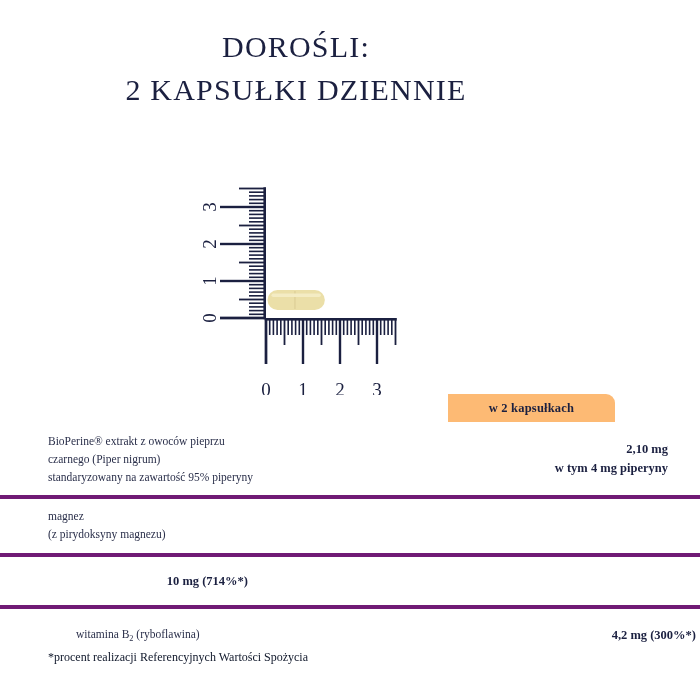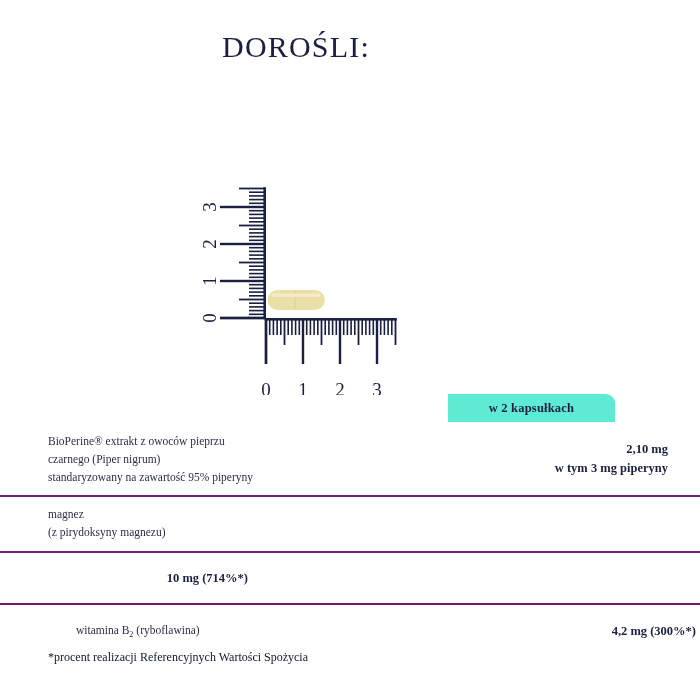--- a/index.html
+++ b/index.html
@@ -47,21 +47,21 @@
     left: 0;
     top: 394px;
     width: 700px;
   }
   .col-header {
     position: absolute;
     left: 448px;
     top: 0;
     width: 167px;
     height: 28px;
-    background: #5eead4;
+    background: #fdba74;
     border-top-right-radius: 9px;
     border-bottom-right-radius: 0;
     display: flex;
     align-items: center;
     justify-content: center;
   }
   .col-header span {
     font-size: 12.5px;
     font-weight: bold;
     color: #1b2040;
@@ -71,21 +71,21 @@
   .rows {
     position: absolute;
     top: 28px;
     left: 0;
     width: 700px;
   }
   .row {
     position: relative;
     display: flex;
     align-items: center;
-    border-bottom: 2px solid #701a75;
+    border-bottom: 4px solid #701a75;
     padding: 9px 0;
     min-height: 52px;
   }
   .row:last-of-type { border-bottom: none; margin-left: 28px; }
   .row .name {
     width: 420px;
     padding-left: 48px;
     font-size: 11.5px;
     line-height: 1.55;
     color: #2a2f4a;
@@ -112,20 +112,21 @@
     top: 650px;
     font-size: 12px;
     color: #0f172a;
   }
 </style>
 </head>
 <body>
 
 <div class="title-block">
   <div class="title-line">DOROŚLI:</div>
+  <div class="title-line">2 KAPSUŁKI DZIENNIE</div>
 </div>
 
 <div class="figure">
   <svg width="700" height="255" viewBox="0 0 700 255">
     <g id="ruler-marks" fill="#1b2040">
         <rect x="220" y="176.8" width="46" height="2.4" fill="#1b2040"></rect>
         <rect x="249" y="173.5" width="17" height="1.6" fill="#1b2040"></rect>
         <rect x="249" y="169.79999999999998" width="17" height="1.6" fill="#1b2040"></rect>
         <rect x="249" y="166.1" width="17" height="1.6" fill="#1b2040"></rect>
         <rect x="249" y="162.39999999999998" width="17" height="1.6" fill="#1b2040"></rect>
@@ -230,21 +231,21 @@
   <div class="rows">
 
     <div class="row row-bio">
       <div class="name">
         <span class="ln">BioPerine® extrakt z owoców pieprzu</span>
         <span class="ln">czarnego (Piper nigrum)</span>
         <span class="ln">standaryzowany na zawartość 95% piperyny</span>
       </div>
       <div class="value">
         <span class="sub">2,10 mg</span>
-        <span class="sub">w tym 3 mg piperyny</span>
+        <span class="sub">w tym 4 mg piperyny</span>
       </div>
     </div>
 
     <div class="row">
       <div class="name">
         <span class="ln">magnez</span>
         <span class="ln">(z pirydoksyny magnezu)</span>
       </div>
     </div>
 

